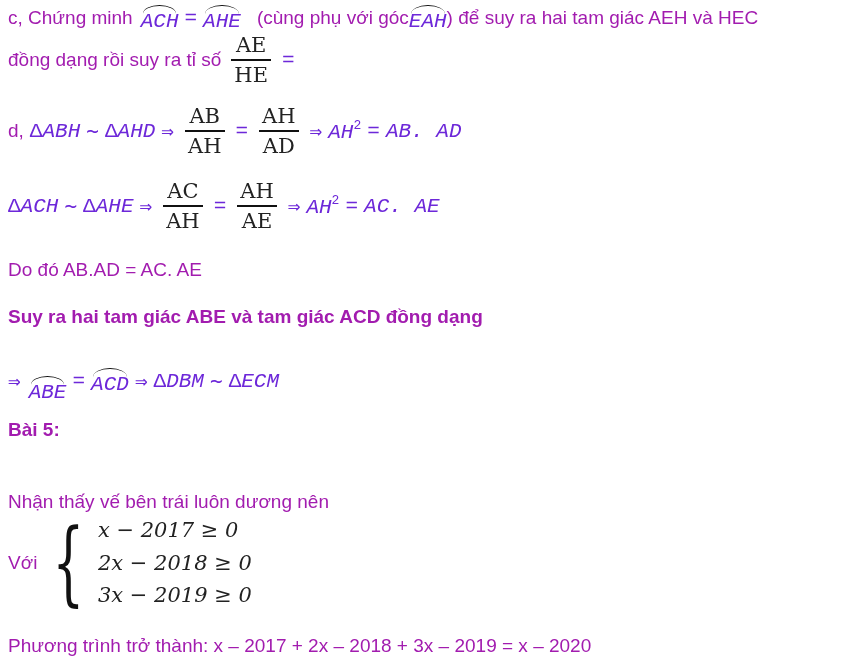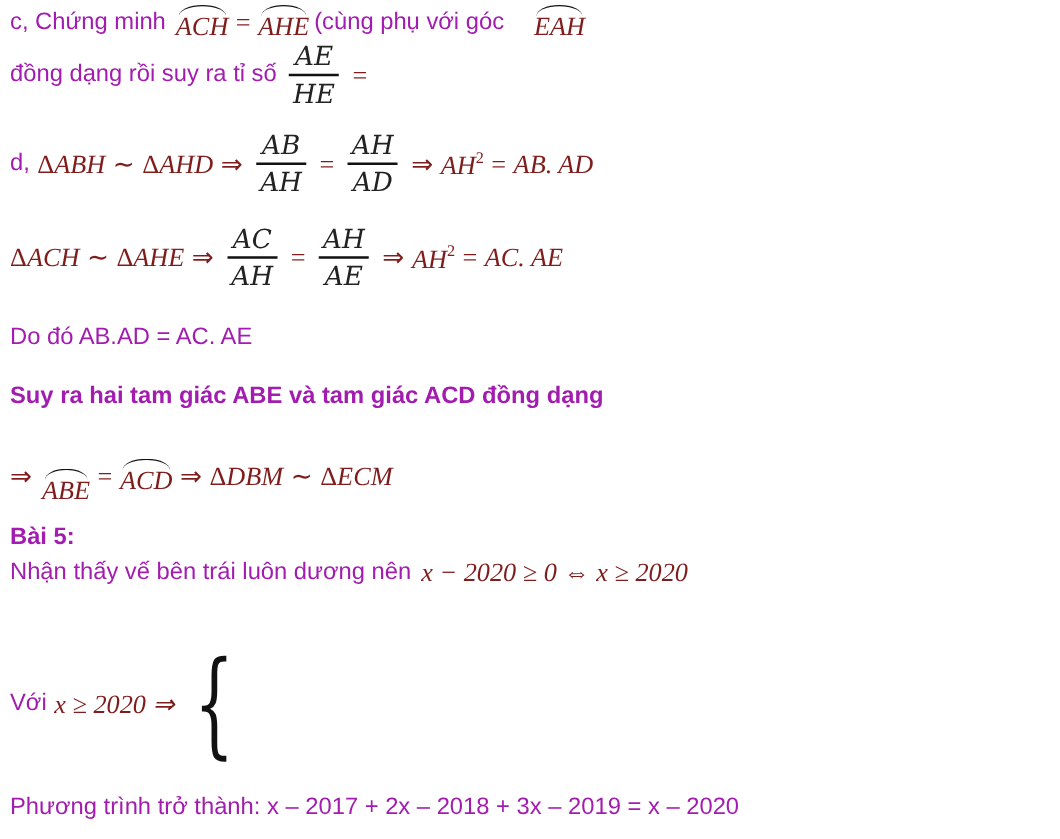--- a/index.html
+++ b/index.html
@@ -5,48 +5,49 @@
     html, body { margin: 0; padding: 0; background: #ffffff; }
     body {
       width: 848px; height: 671px; overflow: hidden; position: relative;
       color: #222222;
       font-family: "Liberation Sans", sans-serif;
       font-size: 19px;
     }
     .line { position: absolute; left: 8px; white-space: nowrap; display: flex; align-items: center; }
     .txt { font-family: "Liberation Sans", sans-serif; font-size: 19px; color: #a21caf; }
     .bold { font-weight: bold; }
-    .m { font-family: Liberation Serif, serif; font-size: 21px; color: #7f1d1d; }
+    .m { font-family: Liberation Mono, monospace; font-size: 21px; color: #6d28d9; }
     .mi { font-style: italic; }
     .op { margin: 0 6px; font-style: normal; }
     .hat { position: relative; display: inline-block; font-style: italic; padding-top: 6px; }
     .hat::before {
       content: ""; position: absolute; left: 2px; right: 2px; top: 1px; height: 8px;
       border-top: 1.6px solid #111; border-radius: 50% 50% 0 0 / 100% 100% 0 0;
     }
     .frac { display: inline-flex; flex-direction: column; align-items: center; vertical-align: middle; margin: 0 5px; }
-    .frac .num, .frac .den { font-family: "DejaVu Serif", "Liberation Serif", serif; font-style: italic; font-size: 21px; line-height: 28px; padding: 0 3px; }
+    .frac .num, .frac .den { font-family: "DejaVu Serif", "Liberation Serif", serif; font-size: 21px; line-height: 28px; padding: 0 3px; }
     .frac .bar { height: 1.5px; background: #111; width: 100%; }
     sup { font-size: 13px; font-style: normal; vertical-align: 9px; }
     .sys { display: inline-flex; align-items: center; }
     .brace { font-family: "DejaVu Serif", serif; font-size: 92px; font-weight: 200; line-height: 92px; transform: scaleX(0.55); margin: 0 0 0 2px; color:#111; }
     .rows { display: flex; flex-direction: column; }
     .rows div { line-height: 32.5px; font-family: "DejaVu Serif", "Liberation Serif", serif; font-size: 21px; }
     .delta { font-style: normal; }
   </style>
 </head>
 <body>
 
 <div class="line" style="top:2px;height:32px;">
   <span class="txt">c, Chứng minh</span>
   <span class="m" style="margin-left:8px;"><span class="hat">ACH</span></span>
   <span class="m op">=</span>
   <span class="m"><span class="hat">AHE</span></span>
-  <span class="txt" style="margin-left:4px;">(cùng phụ với góc</span>
-  <span class="m" style="margin-left:24px;"><span class="hat">EAH</span></span>
+  <span class="txt" style="margin-left:16px;">(cùng phụ với góc</span>
+  <span class="m" style="margin-left:0;"><span class="hat">EAH</span></span>
+  <span class="txt">) để suy ra hai tam giác AEH và HEC</span>
 </div>
 
 <div class="line" style="top:32px;height:56px;">
   <span class="txt">đồng dạng rồi suy ra tỉ số</span>
   <span class="frac" style="margin-left:10px;">
     <span class="num">AE</span>
       <span class="bar"></span>
       <span class="den">HE</span>
   </span>
   <span class="m op">=</span>
@@ -106,26 +107,29 @@
   <span class="m op">=</span>
   <span class="m"><span class="hat">ACD</span></span>
   <span class="m op">⇒</span>
   <span class="m"><span class="delta">Δ</span><span class="mi">DBM</span></span>
   <span class="m op">∼</span>
   <span class="m"><span class="delta">Δ</span><span class="mi">ECM</span></span>
 </div>
 
 <div class="line txt bold" style="top:418px;height:24px;">Bài 5:</div>
 
-<div class="line" style="top:444px;height:28px;">
+<div class="line" style="top:488px;height:28px;gap:12px;">
   <span class="txt">Nhận thấy vế bên trái luôn dương nên</span>
-  <span class="m mi" style="margin-left:8px;">x − 2020 ≥ 0 ⇔ x ≥ 2020</span>
 </div>
 
 <div class="line" style="top:514px;height:98px;">
   <span class="txt">Với</span>
-  <span class="m mi" style="margin-left:6px;">x ≥ 2020 ⇒</span>
   <span class="sys">
     <span class="brace">{</span>
+    <span class="rows">
+      <div class="mi">x − 2017 ≥ 0</div>
+      <div class="mi">2x − 2018 ≥ 0</div>
+      <div class="mi">3x − 2019 ≥ 0</div>
+    </span>
   </span>
 </div>
 
 <div class="line txt" style="top:634px;height:24px;">Phương trình trở thành: x – 2017 + 2x – 2018 + 3x – 2019 = x – 2020</div>
 
 </body></html>

